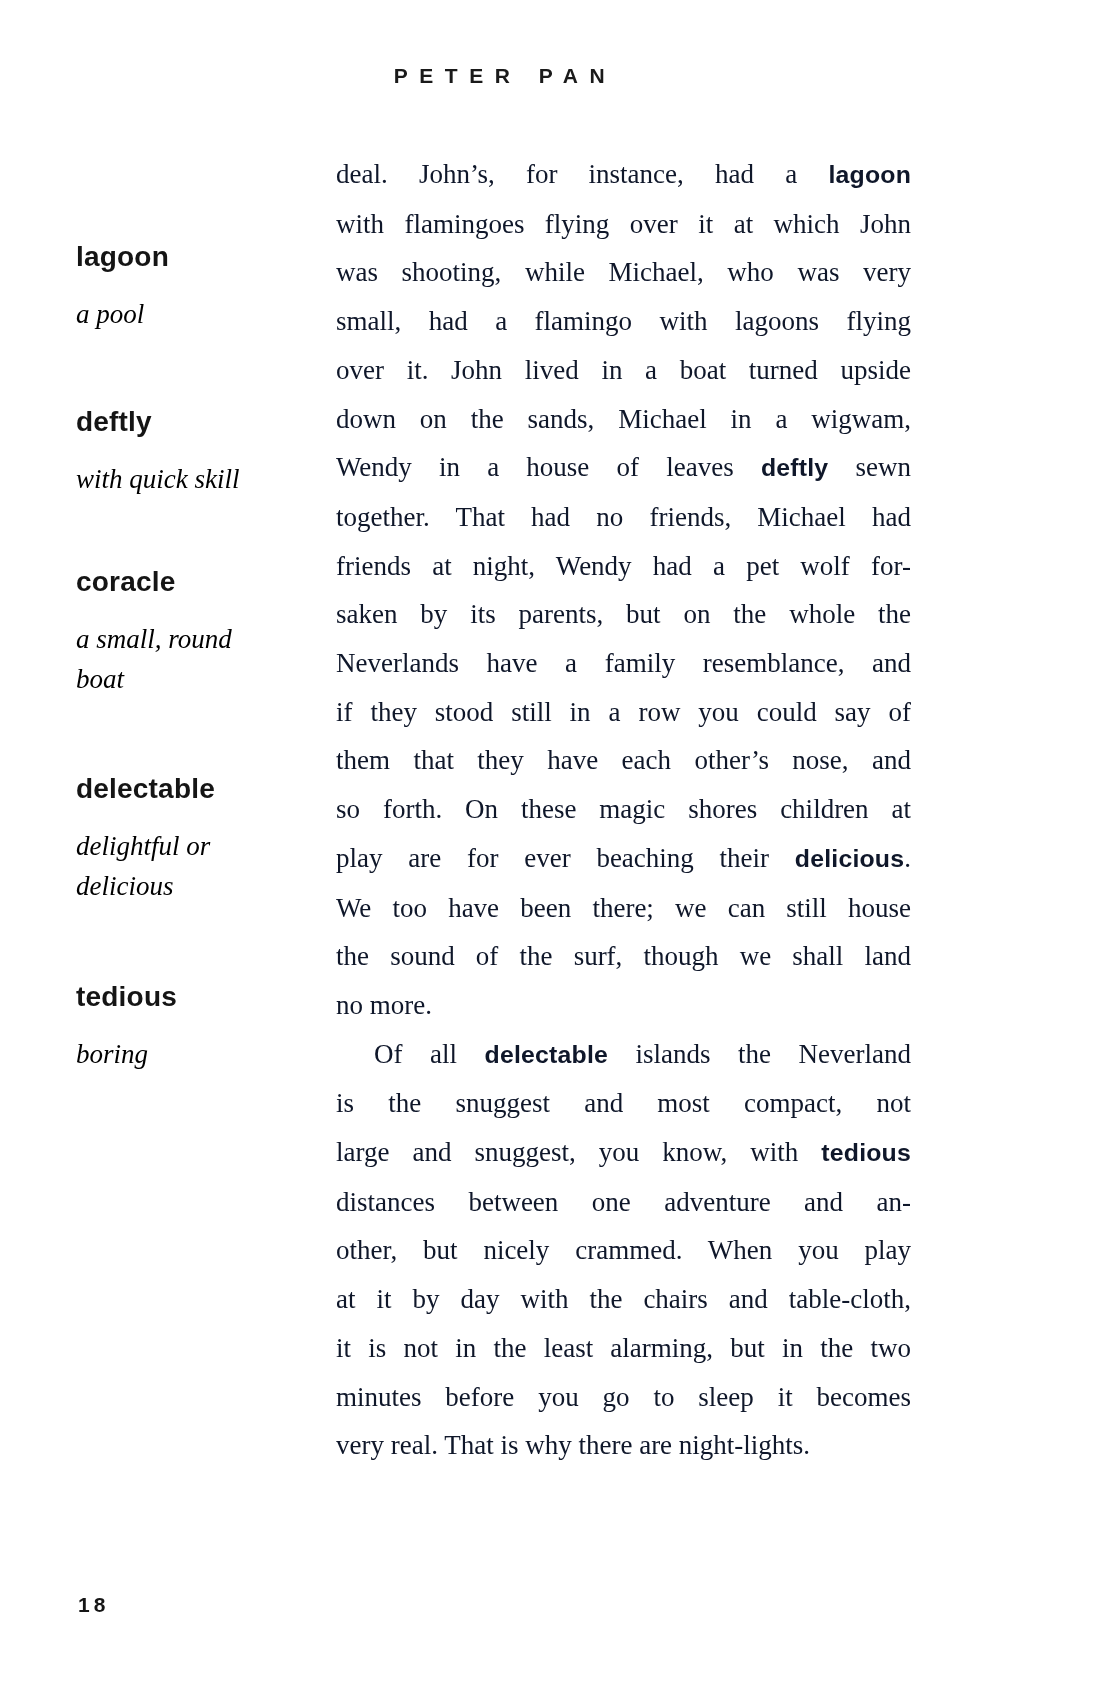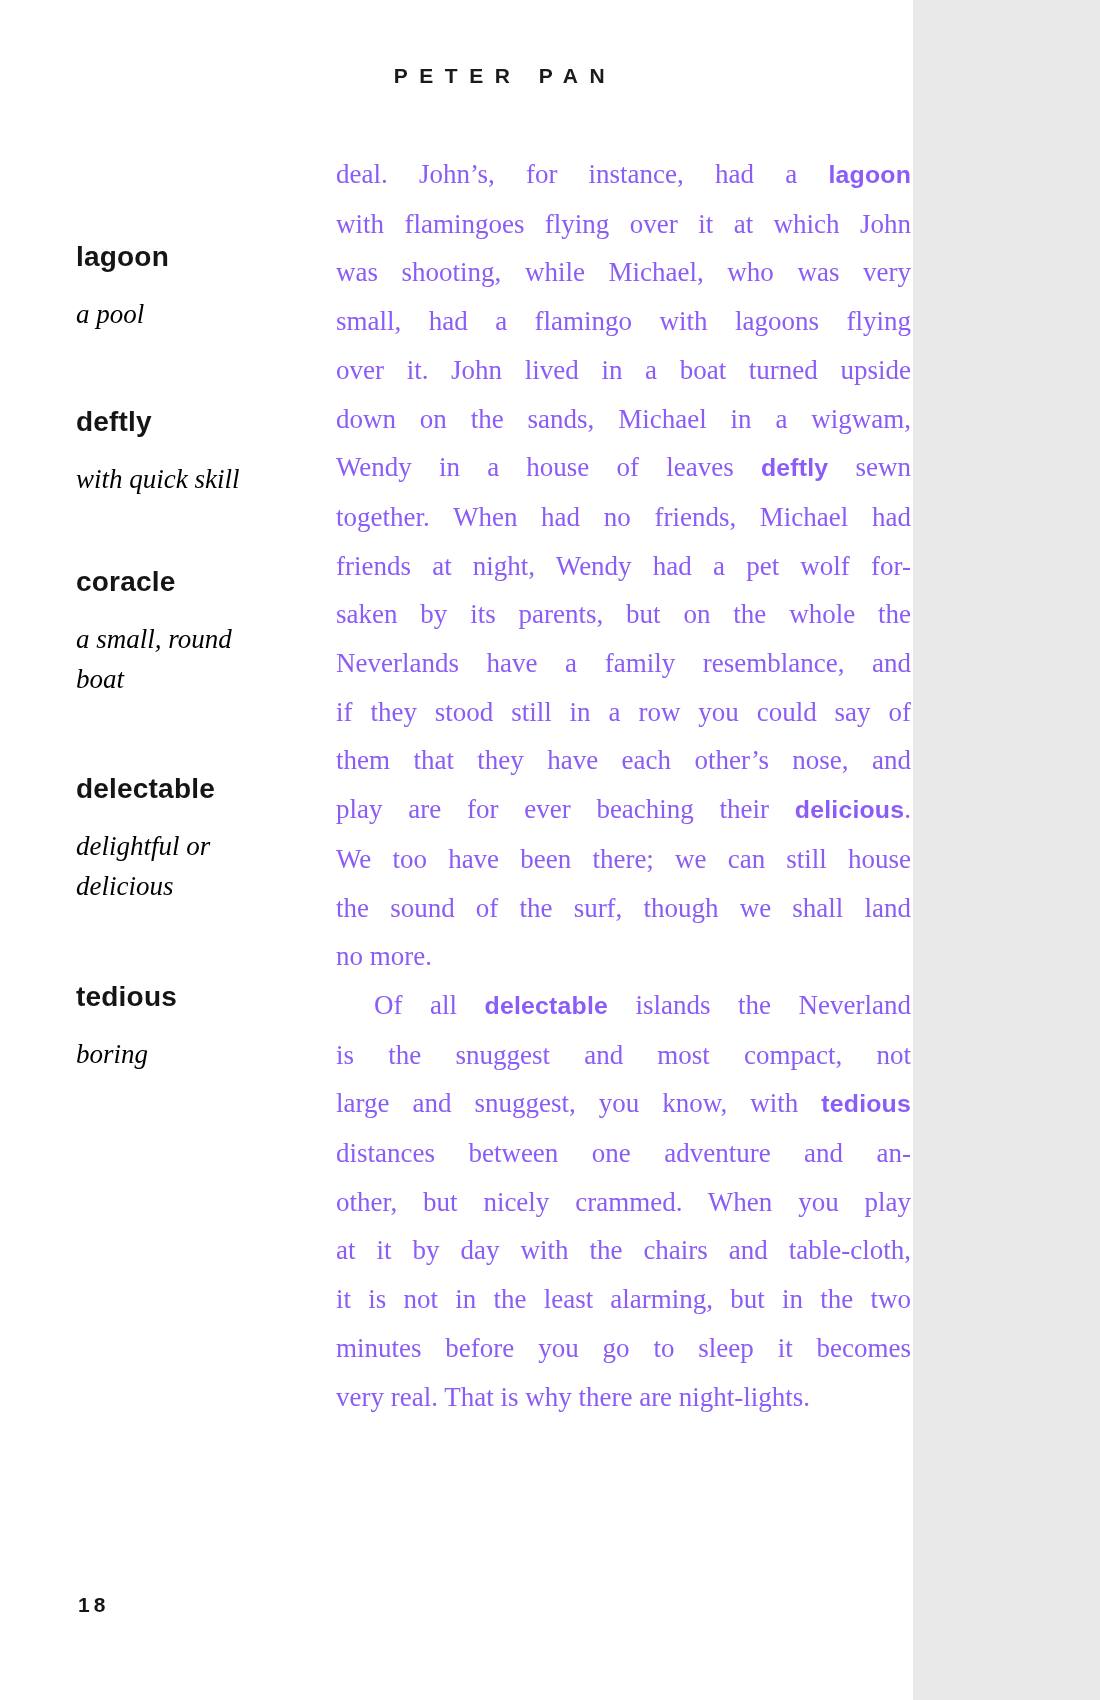--- a/index.html
+++ b/index.html
@@ -1,18 +1,18 @@
 <!DOCTYPE html>
 <html><head>
 <meta charset="utf-8">
 <style>
   html,body{margin:0;padding:0;background:#e9e9e9;}
   .page{
     position:relative;
-    width:913px;height:1700px;
+    width:1100px;height:1700px;
     background:#ffffff;
     overflow:hidden;
     color:#111;
   }
   .running-head{
     position:absolute;
     top:64px;left:505px;
     transform:translateX(-50%);
     font-family:"Liberation Sans",sans-serif;
     font-weight:bold;
@@ -43,21 +43,21 @@
     line-height:40px;
     width:195px;
     color:#000000;
   }
   .main-text{
     position:absolute;
     left:336px;top:150px;
     width:575px;
     font-family:"Liberation Serif",serif;
     font-size:27px;
-    color:#8b5cf6;
+    color:#0f172a;
   }
   .line{
     line-height:48.7px;
     text-align:justify;
     text-align-last:justify;
     white-space:normal;
   }
   .line.para-end{
     text-align-last:left;
   }
@@ -112,26 +112,27 @@
   </div>
 
   <div class="main-text">
     <div class="line"><span>deal. John’s, for instance, had a </span><span class="kw">lagoon</span></div>
     <div class="line"><span>with flamingoes flying over it at which John</span></div>
     <div class="line"><span>was shooting, while Michael, who was very</span></div>
     <div class="line"><span>small, had a flamingo with lagoons flying</span></div>
     <div class="line"><span>over it. John lived in a boat turned upside</span></div>
     <div class="line"><span>down on the sands, Michael in a wigwam,</span></div>
     <div class="line"><span>Wendy in a house of leaves </span><span class="kw">deftly</span><span> sewn</span></div>
-    <div class="line"><span>together. When had no friends, Michael had</span></div>
+    <div class="line"><span>together. That had no friends, Michael had</span></div>
     <div class="line"><span>friends at night, Wendy had a pet wolf for-</span></div>
     <div class="line"><span>saken by its parents, but on the whole the</span></div>
     <div class="line"><span>Neverlands have a family resemblance, and</span></div>
     <div class="line"><span>if they stood still in a row you could say of</span></div>
     <div class="line"><span>them that they have each other’s nose, and</span></div>
+    <div class="line"><span>so forth. On these magic shores children at</span></div>
     <div class="line"><span>play are for ever beaching their </span><span class="kw">delicious</span><span>.</span></div>
     <div class="line"><span>We too have been there; we can still house</span></div>
     <div class="line"><span>the sound of the surf, though we shall land</span></div>
     <div class="line para-end"><span>no more.</span></div>
     <div class="line indent"><span>Of all </span><span class="kw">delectable</span><span> islands the Neverland</span></div>
     <div class="line"><span>is the snuggest and most compact, not</span></div>
     <div class="line"><span>large and snuggest, you know, with </span><span class="kw">tedious</span></div>
     <div class="line"><span>distances between one adventure and an-</span></div>
     <div class="line"><span>other, but nicely crammed. When you play</span></div>
     <div class="line"><span>at it by day with the chairs and table-cloth,</span></div>

